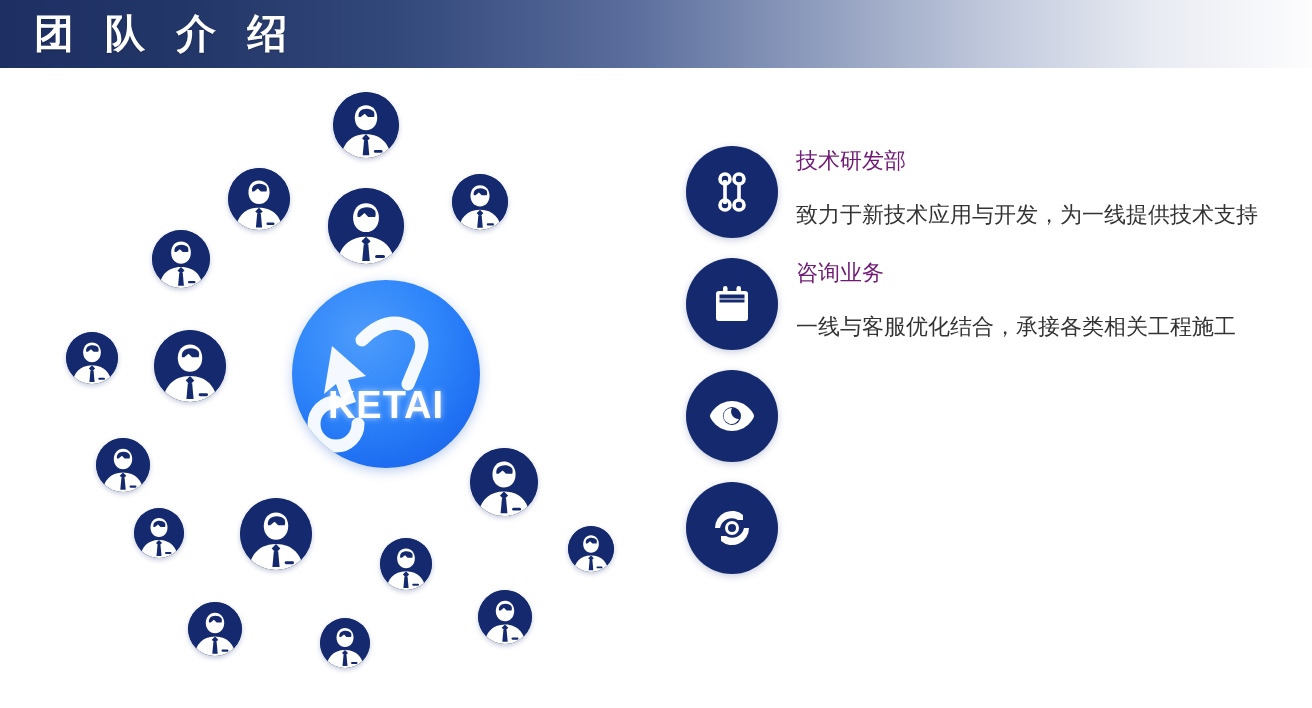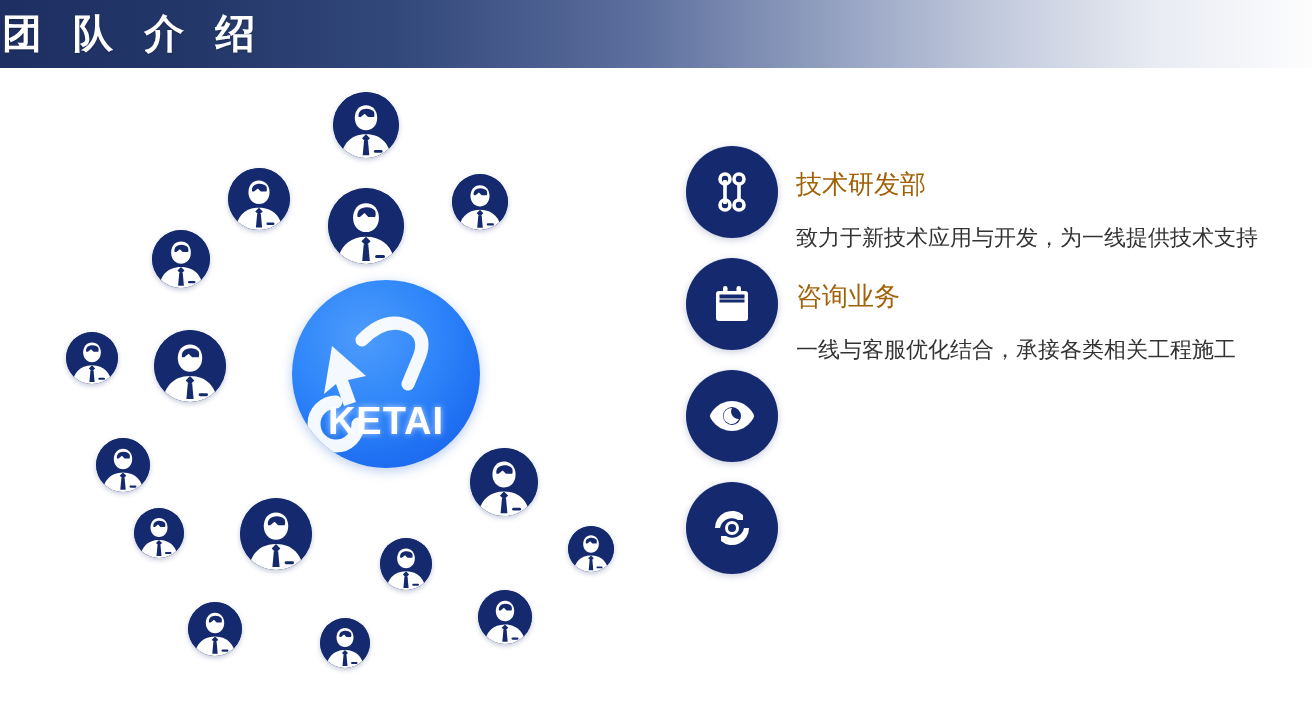--- a/index.html
+++ b/index.html
@@ -10,21 +10,21 @@
     overflow:hidden;
     position:relative;
   }
 
   
   .banner{
     position:absolute;left:0;top:0;width:1312px;height:68px;
     background:linear-gradient(to right,#1e3063 0%,#233668 14%,#32477a 30%,#5a6d9c 48%,#8e9cbd 62%,#c2cadd 76%,#e8ebf2 88%,#fdfdfe 100%);
   }
   .banner-title{
-    position:absolute;left:2px;top:4px;
+    position:absolute;left:34px;top:4px;
     font-size:40px;font-weight:bold;color:#ffffff;
     letter-spacing:10px;
     line-height:58px;
     text-shadow:0 1px 2px rgba(0,0,0,.25);
     white-space:nowrap;
   }
 
   
   .cluster{position:absolute;left:0;top:68px;width:680px;height:640px;}
 
@@ -48,44 +48,42 @@
     position:absolute;left:0;top:0;width:188px;height:188px;
     filter:blur(0.7px);
   }
   .logo-text{
     position:absolute;left:0;top:104px;width:188px;
     text-align:center;
     font-size:38px;font-weight:bold;color:#ffffff;
     letter-spacing:1px;
     text-shadow:0 0 6px rgba(255,255,255,.65);
     font-family:"Liberation Sans","DejaVu Sans",sans-serif;
-    margin-top:16px;
   }
 
   
   .dept-list{position:absolute;left:686px;top:130px;width:620px;}
   .dept{
     position:relative;
     height:112px;
     display:flex;align-items:flex-start;
   }
   .dept-icon{
     flex:0 0 auto;
     width:92px;height:92px;border-radius:50%;
     background:#152a6e;
     box-shadow:0 2px 7px rgba(40,60,120,.25);
     display:flex;align-items:center;justify-content:center;
     margin-top:16px;
   }
   .dept-icon svg{display:block;}
   .dept-body{margin-left:18px;padding-top:14px;}
   .dept-title{
-    font-size:26px;color:#a16207;line-height:34px;
+    font-size:22px;color:#701a75;line-height:34px;
     white-space:nowrap;
-    margin-top:23px;
   }
   .dept-desc{
     font-size:22px;color:#333333;line-height:34px;
     margin-top:20px;white-space:nowrap;
   }
 </style>
 </head>
 <body>
 
 <div class="banner">

